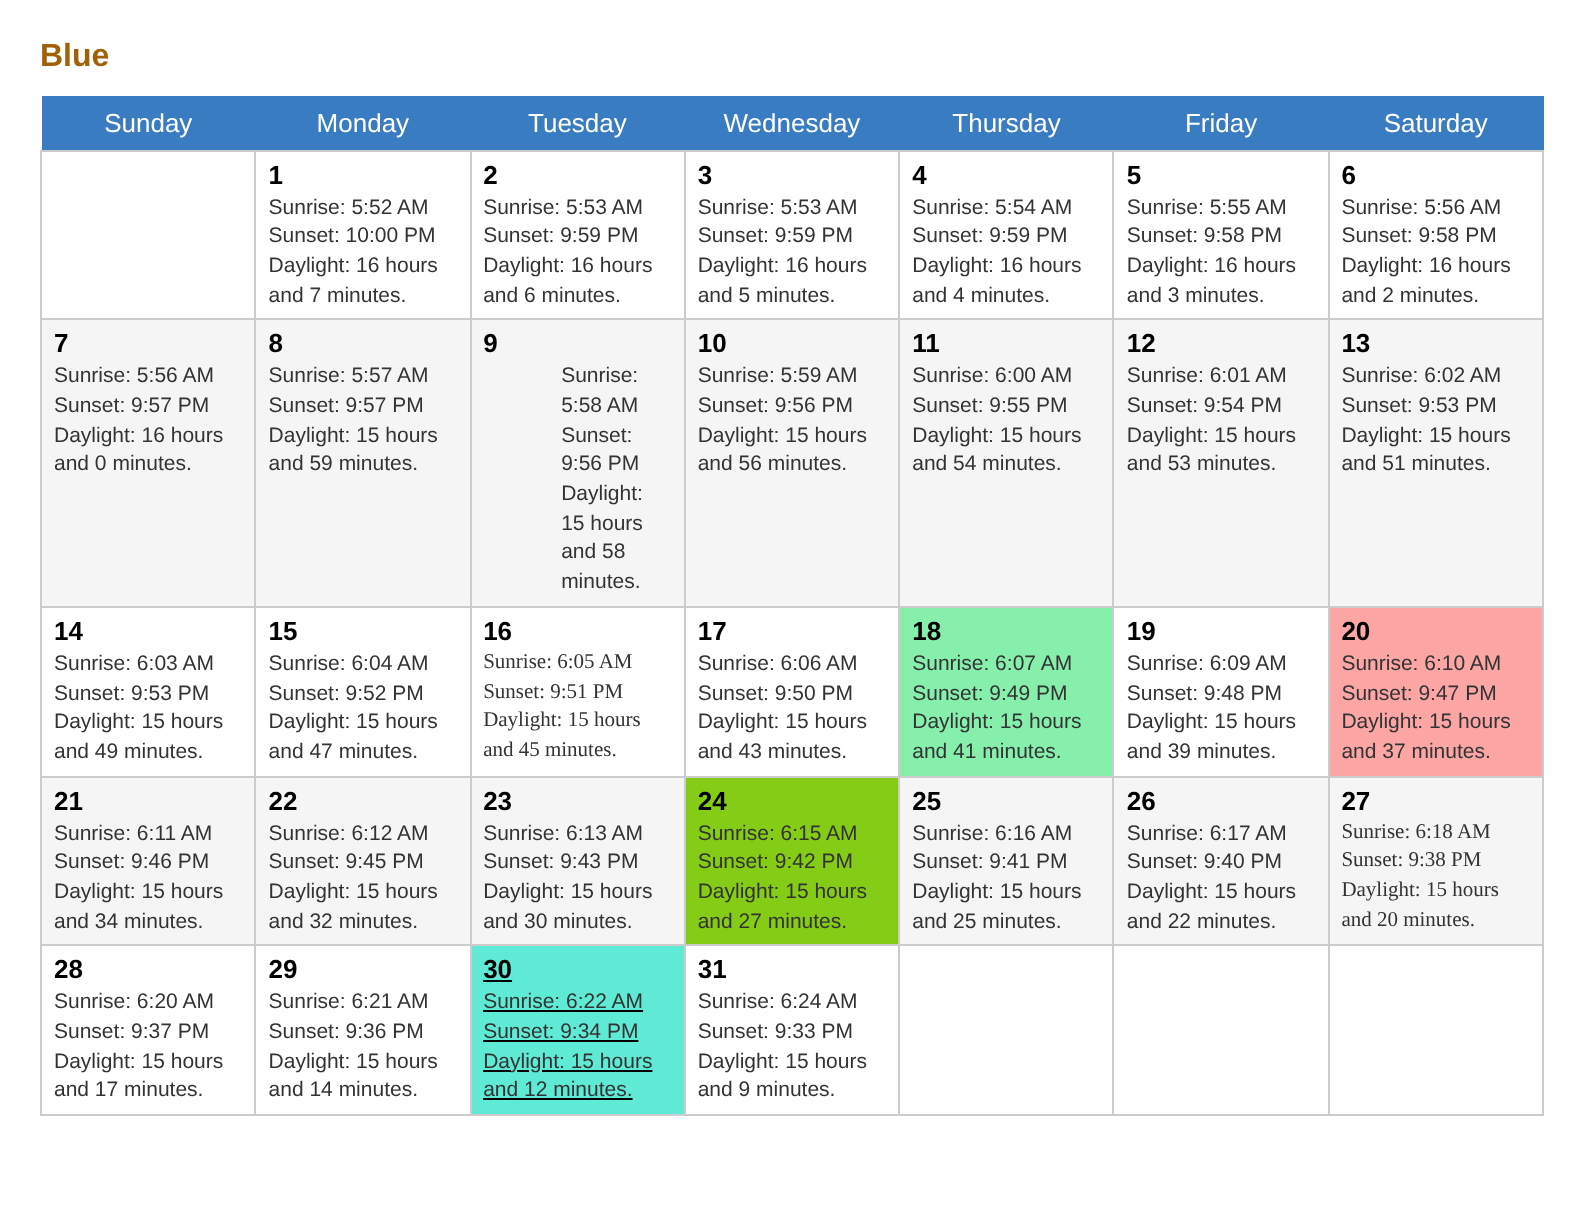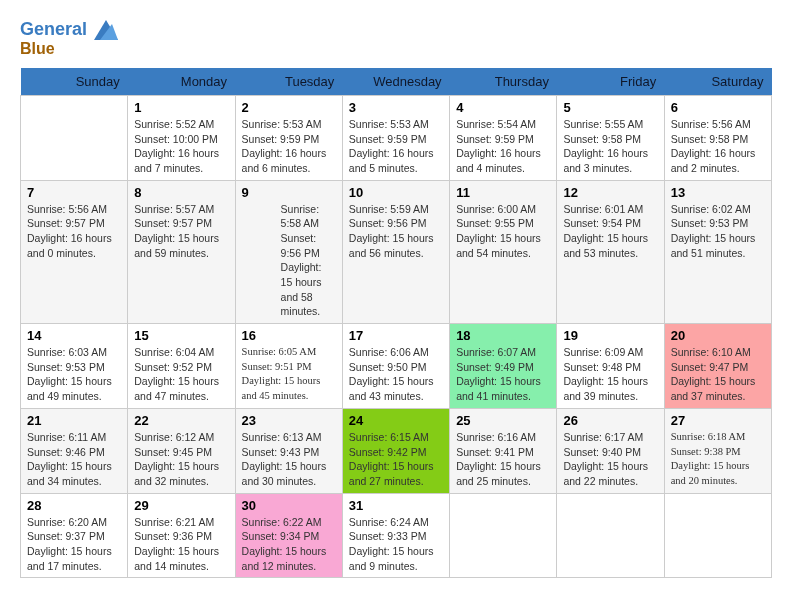--- a/index.html
+++ b/index.html
@@ -48,23 +48,23 @@
       font-size: 16px;
       color: #333;
     }
     table {
       width: 100%;
       border-collapse: collapse;
       font-size: 11px;
     }
     th {
       background-color: #3a7cc1;
-      color: #0f172a;
+      color: #ffffff;
       padding: 6px 8px;
-      text-align: right;
+      text-align: center;
       font-size: 13px;
       font-weight: normal;
     }
     td {
       border: 1px solid #ccc;
       vertical-align: top;
       padding: 4px 6px;
       min-height: 80px;
       width: 14.28%;
     }
@@ -88,27 +88,20 @@
       background-color: #fff;
     }
     th { background-color: #3a7cc1 !important; }
   </style>
 </head>
 <body>
 
 <div class="header-area">
   <div class="logo">
     <div>
-      <div class="logo-text">
-        <span>General</span>
-        <svg class="logo-icon" viewBox="0 0 24 20" xmlns="http://www.w3.org/2000/svg" style="display:inline-block;vertical-align:middle;">
-          <polygon points="0,20 12,0 24,20" fill="#3a7cc1"></polygon>
-          <polygon points="6,20 18,4 24,20" fill="#5ba0e0"></polygon>
-        </svg>
-      </div>
       <div class="logo-text" style="color:#a16207;font-size:16px;">Blue</div>
     </div>
   </div>
   <div class="title-area">
     <div class="month-title"></div>
     <div class="location-title"></div>
   </div>
 </div>
 
 <table>
@@ -330,21 +323,21 @@
 Daylight: 15 hours
 and 17 minutes.</div>
         </td>
         <td style="background-color: rgb(255, 255, 255);">
           <div class="day-number">29</div>
           <div class="day-info" style="white-space: pre-line;">Sunrise: 6:21 AM
 Sunset: 9:36 PM
 Daylight: 15 hours
 and 14 minutes.</div>
         </td>
-        <td style="background-color: #f9a8d4;">
+        <td style="background-color: #5eead4; text-decoration: underline;">
           <div class="day-number">30</div>
           <div class="day-info" style="white-space: pre-line;">Sunrise: 6:22 AM
 Sunset: 9:34 PM
 Daylight: 15 hours
 and 12 minutes.</div>
         </td>
         <td style="background-color: rgb(255, 255, 255);">
           <div class="day-number">31</div>
           <div class="day-info" style="white-space: pre-line;">Sunrise: 6:24 AM
 Sunset: 9:33 PM

